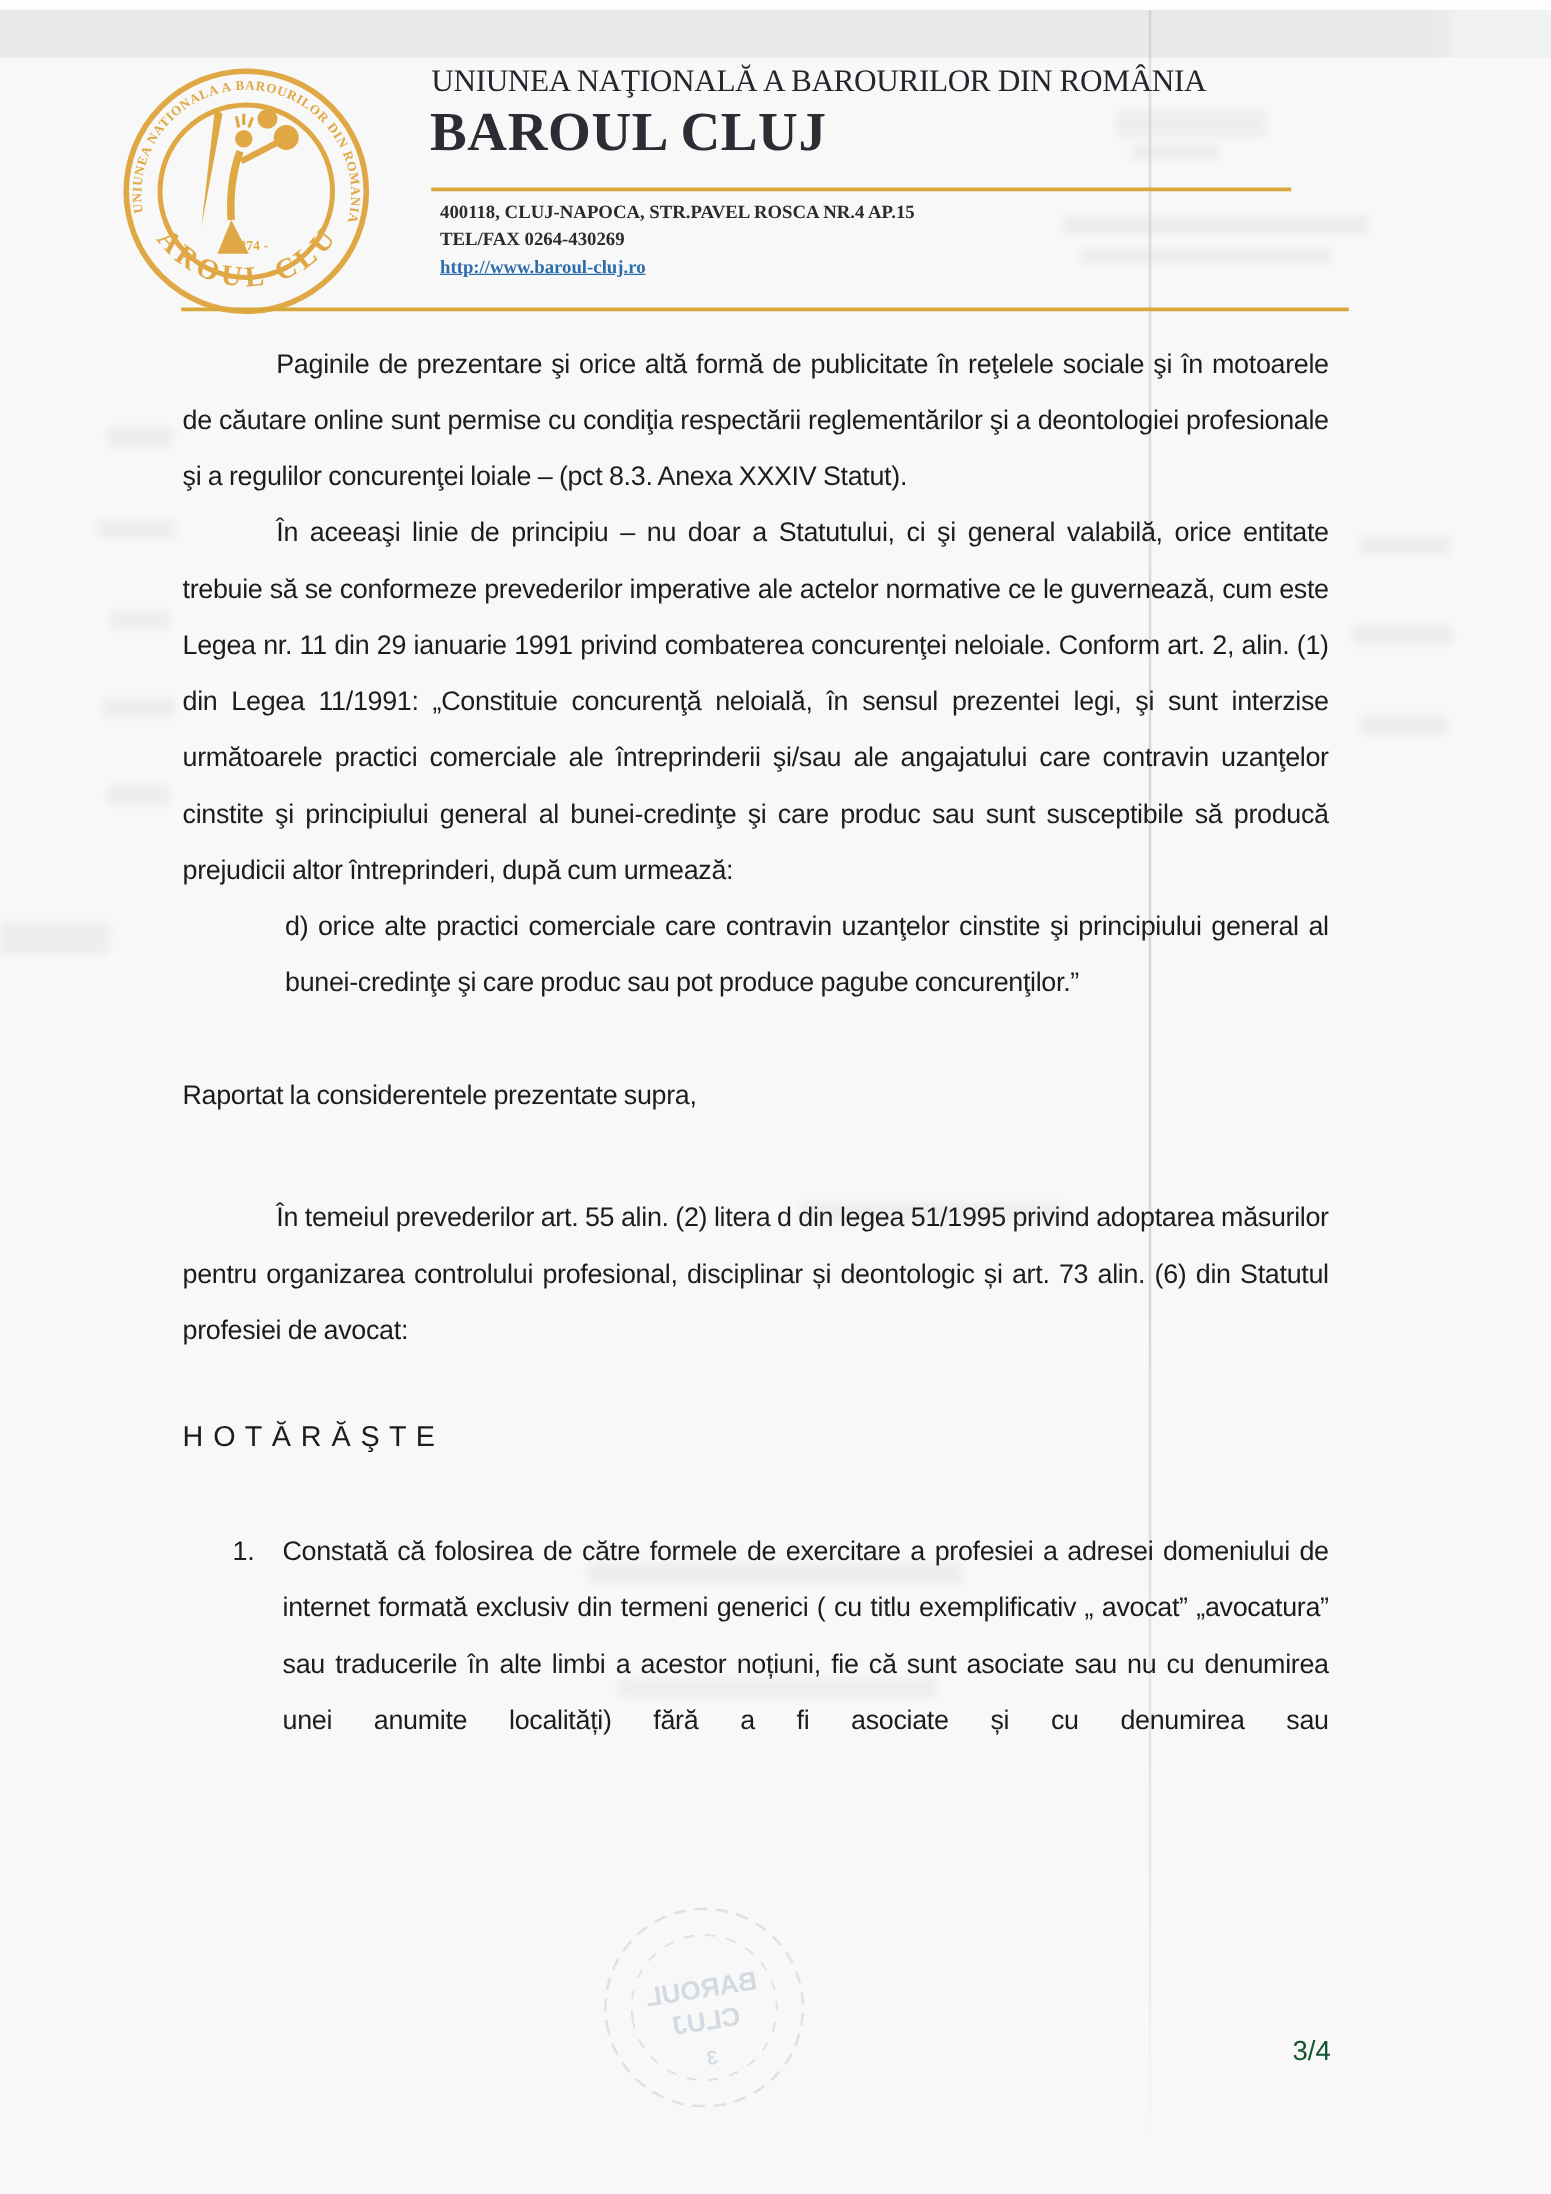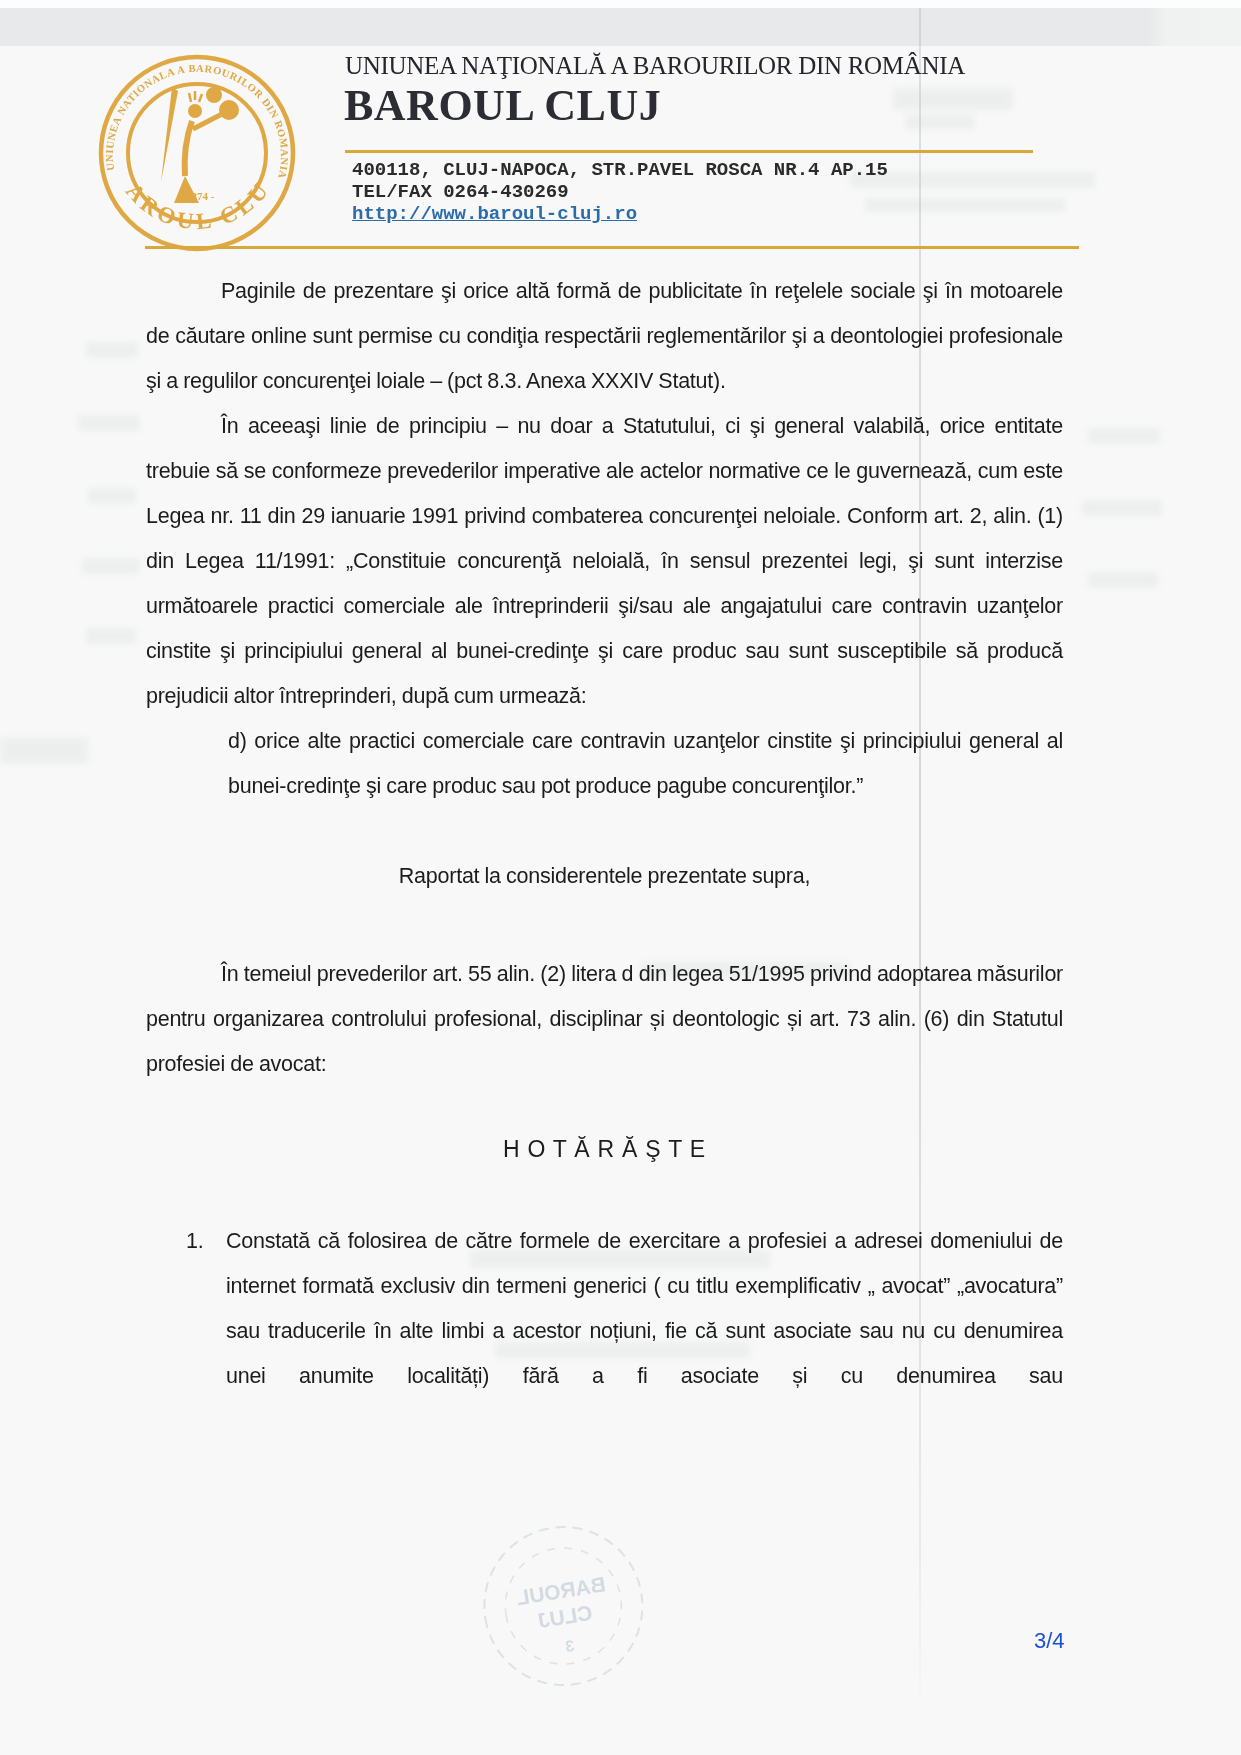--- a/index.html
+++ b/index.html
@@ -33,52 +33,52 @@
   .bar-title{
     position:absolute;left:344px;top:80px;
     font-family:"Liberation Serif", serif;font-weight:bold;
     font-size:44px;letter-spacing:0.5px;color:#2c2c34;white-space:nowrap;
   }
   .rule{position:absolute;height:3px;background:#d9a73c;}
   .rule1{left:345px;top:150px;width:688px;}
   .rule2{left:145px;top:246px;width:934px;}
   .contact{
     position:absolute;left:352px;top:159px;
-    font-family:Liberation Mono, monospace;font-weight:bold;
-    font-size:19px;line-height:22px;color:#2b2b2b;
+    font-family:Liberation Serif, serif;font-weight:bold;
+    font-size:15px;line-height:22px;color:#2b2b2b;
   }
   .contact .row{white-space:nowrap;}
   .link{color:#2b6cab;text-decoration:underline;text-decoration-color:#2b6cab;}
   
   .doc-body{
     position:absolute;left:146px;top:269px;width:917px;
     font-size:21.5px;line-height:45px;letter-spacing:-0.25px;word-spacing:-0.5px;
     color:#1c1c1c;
   }
   .para{margin:0;text-align:justify;}
   .para .b{font-weight:normal;}
   .para.indent{text-indent:75px;}
   .para.block-indent{margin-left:82px;}
-  .para.center{text-align:center;text-indent:0;}
+  .para.center{text-align:left;text-indent:0;}
   .para.heading{font-weight:bold;font-size:23px;letter-spacing:1px;}
   .para.gap-lg{margin-top:45px;}
   .para.gap-xl{margin-top:53px;}
   .para.gap-md{margin-top:40px;}
   .para.gap-li{margin-top:47px;}
   .para.list-item{position:relative;padding-left:80px;text-align:justify;text-align-last:justify;}
   .para.list-item .marker{position:absolute;left:40px;top:0;}
   
   .ghost{
     position:absolute;background:#97a1a6;opacity:.10;
     filter:blur(3px);border-radius:3px;
   }
   .stamp{position:absolute;left:468px;top:1518px;width:192px;height:184px;opacity:.55;}
   .page-number{
     position:absolute;left:1034px;top:1628px;
-    font-size:22px;color:#1d4ed8;letter-spacing:0;
+    font-size:22px;color:#14532d;letter-spacing:0;
   }
 </style>
 </head>
 <body>
 
 <div class="page">
 
   <div class="top-sliver"></div>
   <div class="top-band"></div>
   <div class="crease"></div>

